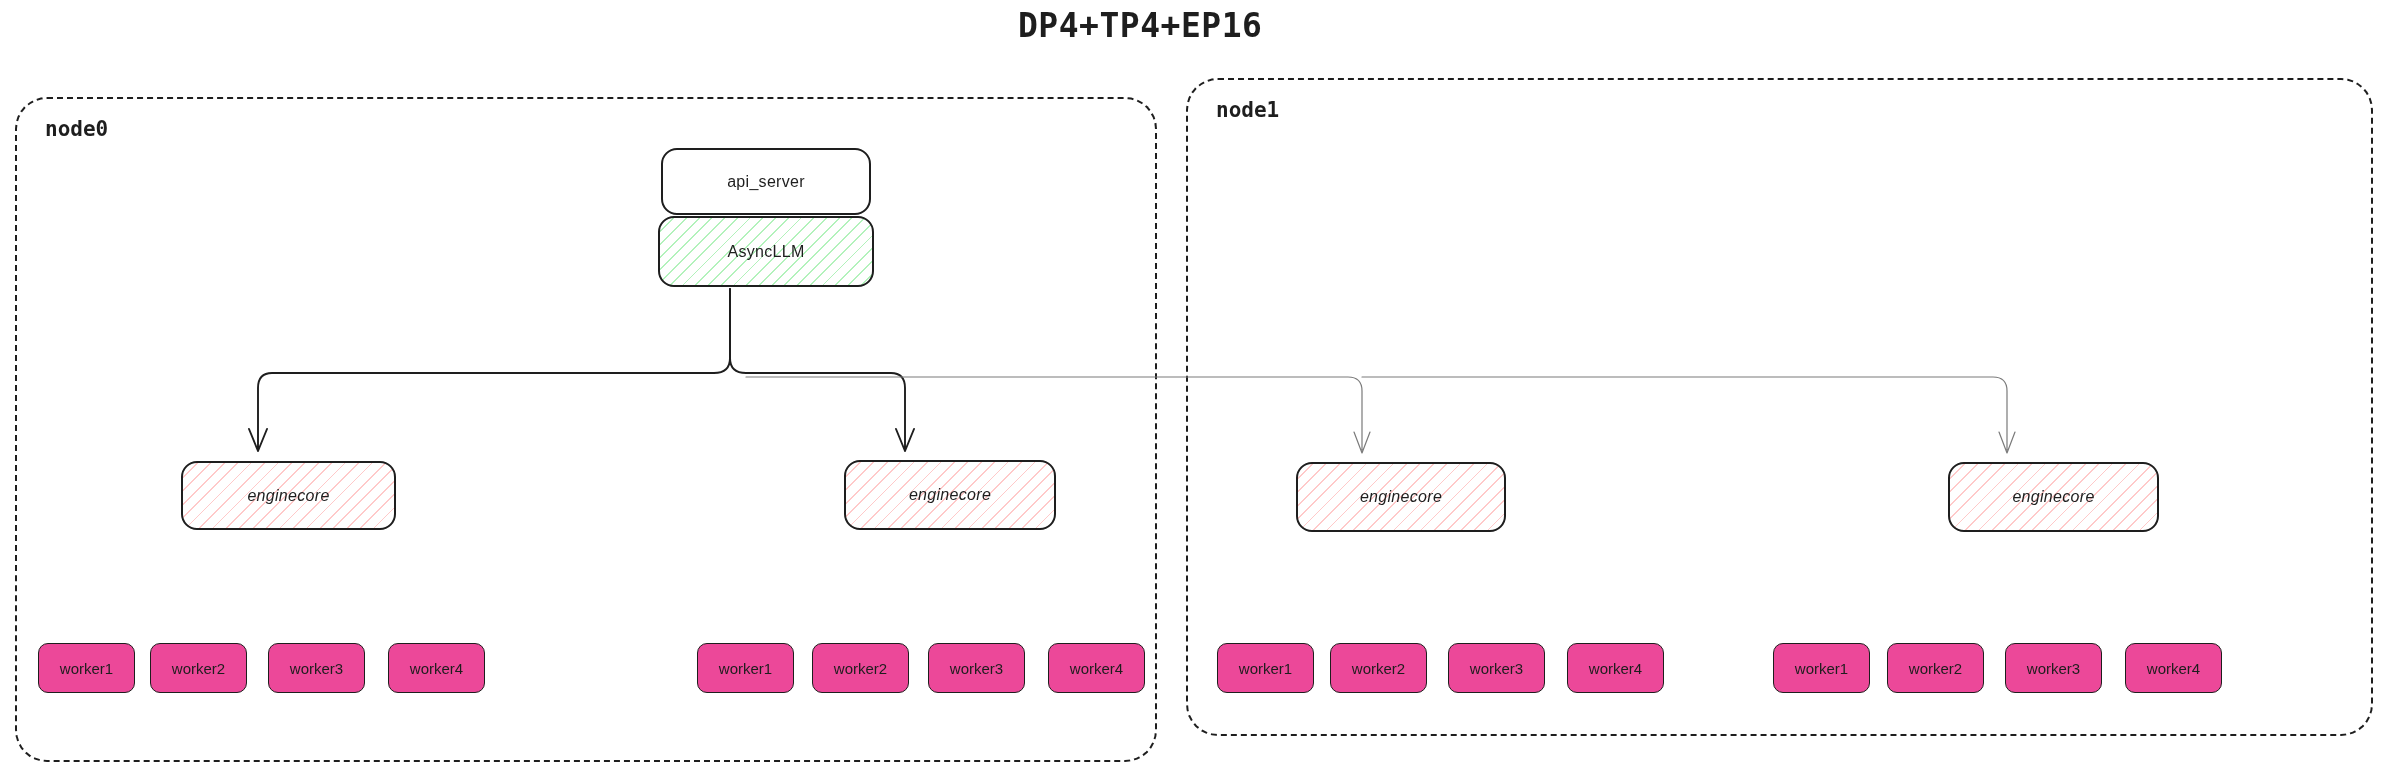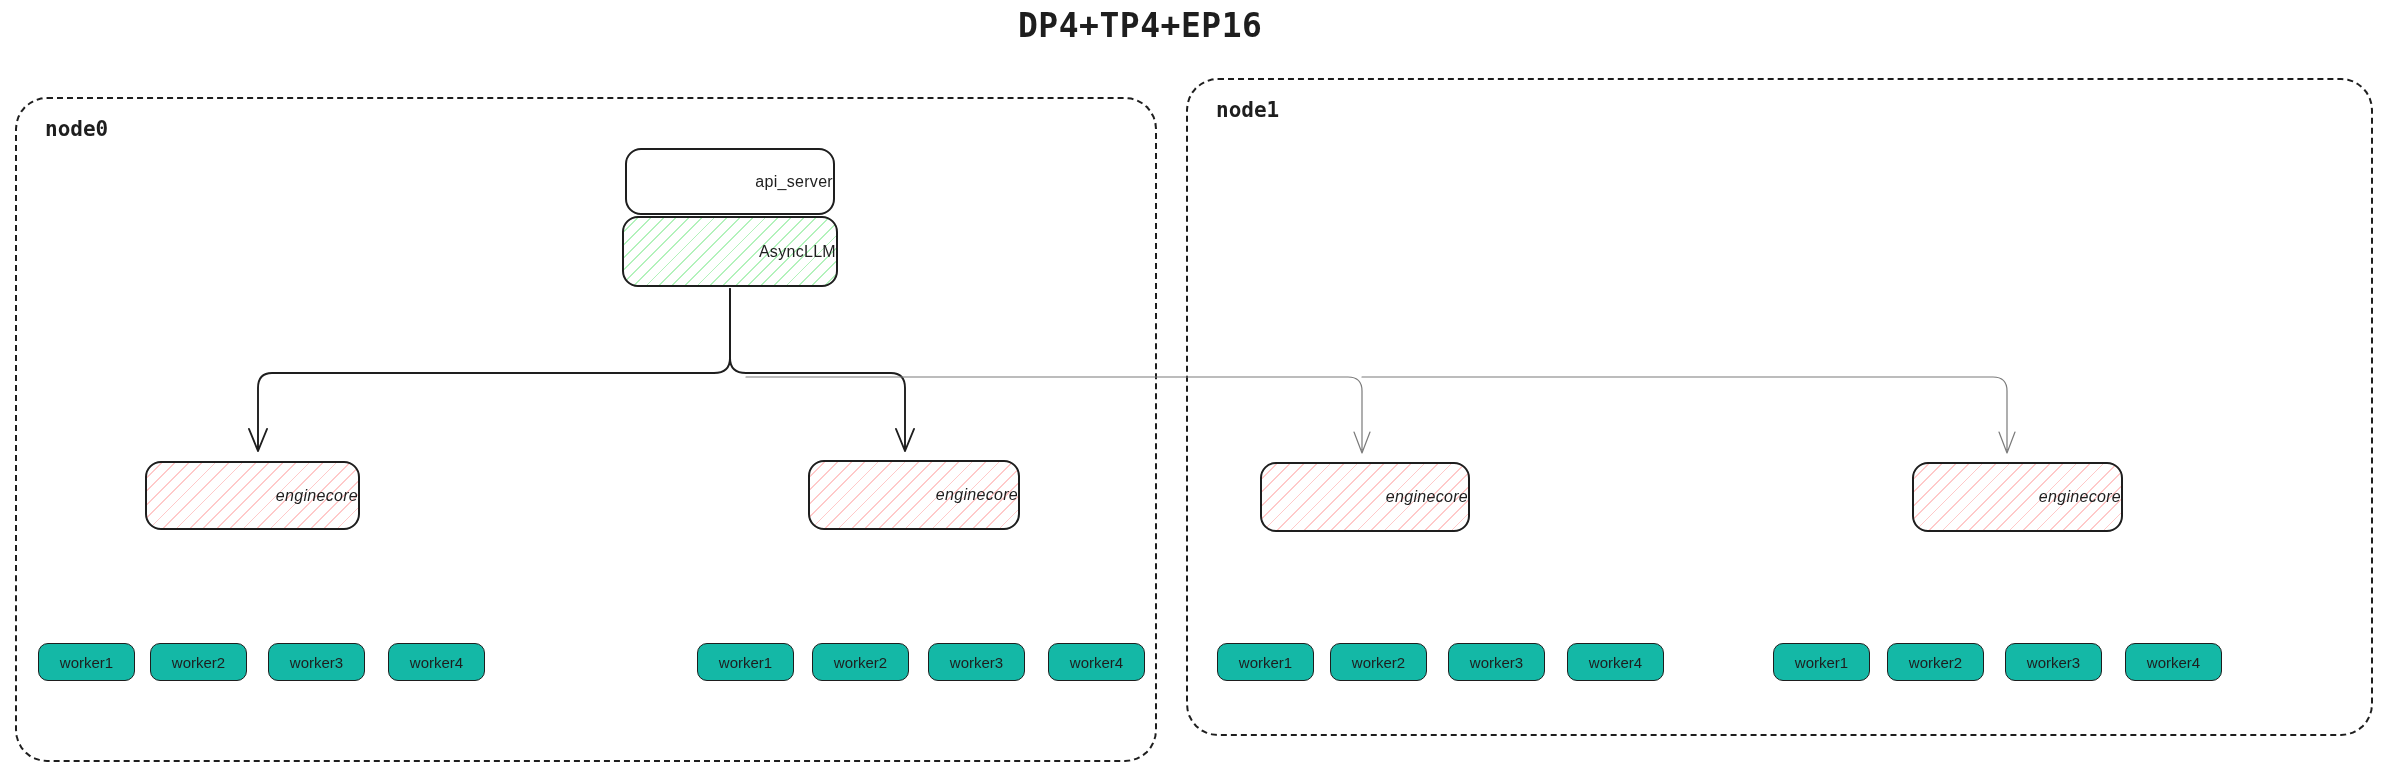--- a/index.html
+++ b/index.html
@@ -18,40 +18,40 @@
     border-radius:32px; background:transparent;
   }
   .node-label {
     position:absolute; left:28px; top:18px;
     font-family:"DejaVu Sans Mono", monospace;
     font-size:21px; font-weight:600;
   }
   .box {
     position:absolute; box-sizing:border-box;
     border:2px solid var(--stroke,#1e1e1e); border-radius:16px;
-    display:flex; align-items:center; justify-content:flex-end;
-    font-size:16px; background-color:#ffffff; letter-spacing:0.3px;
+    display:flex; align-items:center; justify-content:center;
+    font-size:16px; background-color:#ffffff; letter-spacing:0.3px;margin-left:36px;
   }
   .hatch-green {
     background-image:repeating-linear-gradient(135deg,
       var(--green-hatch,#b2f2bb) 0, var(--green-hatch,#b2f2bb) 1.3px,
       transparent 1.3px, transparent 9px);
   }
   .hatch-red {
     background-image:repeating-linear-gradient(135deg,
       var(--red-hatch,#ffc9c9) 0, var(--red-hatch,#ffc9c9) 1.2px,
       transparent 1.2px, transparent 9.5px);
     font-style:italic;
   }
   .worker {
     position:absolute; box-sizing:border-box; top:643px;
-    width:97px; height:38px;
+    width:97px; height:50px;
     border:1.8px solid var(--stroke,#1e1e1e); border-radius:10px;
     display:flex; align-items:center; justify-content:center;
-    font-size:15px; background:#14b8a6;
+    font-size:15px; background:#ec4899;
   }
   svg.arrows { position:absolute; left:0; top:0; pointer-events:none; }
   .arrow-dark {
     stroke:var(--arrow-dark,#1e1e1e); stroke-width:1.9; fill:none;
     stroke-linecap:round; stroke-linejoin:round;
   }
   .arrow-light {
     stroke:var(--arrow-light,#7a7a7a); stroke-width:1.2; fill:none;
     stroke-linecap:round; stroke-linejoin:round;
   }

